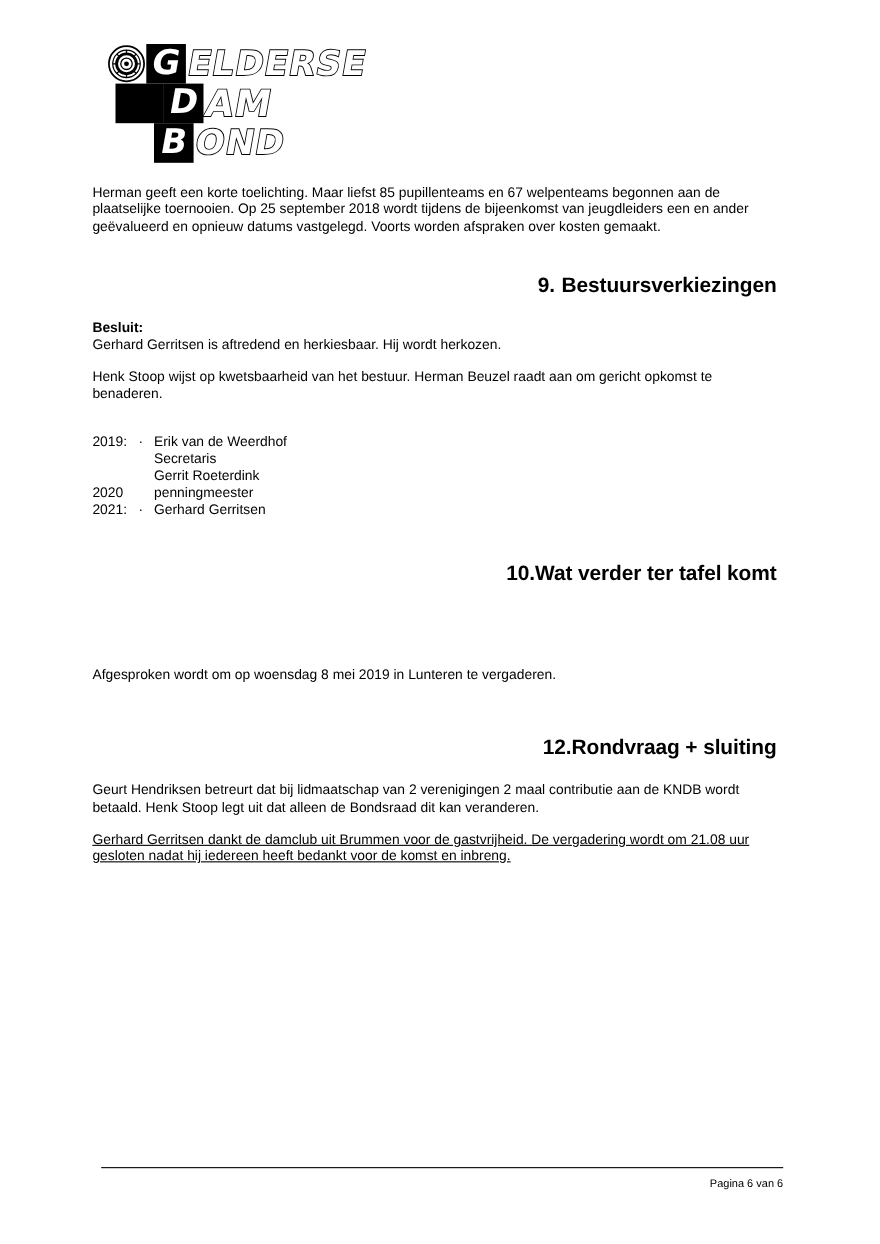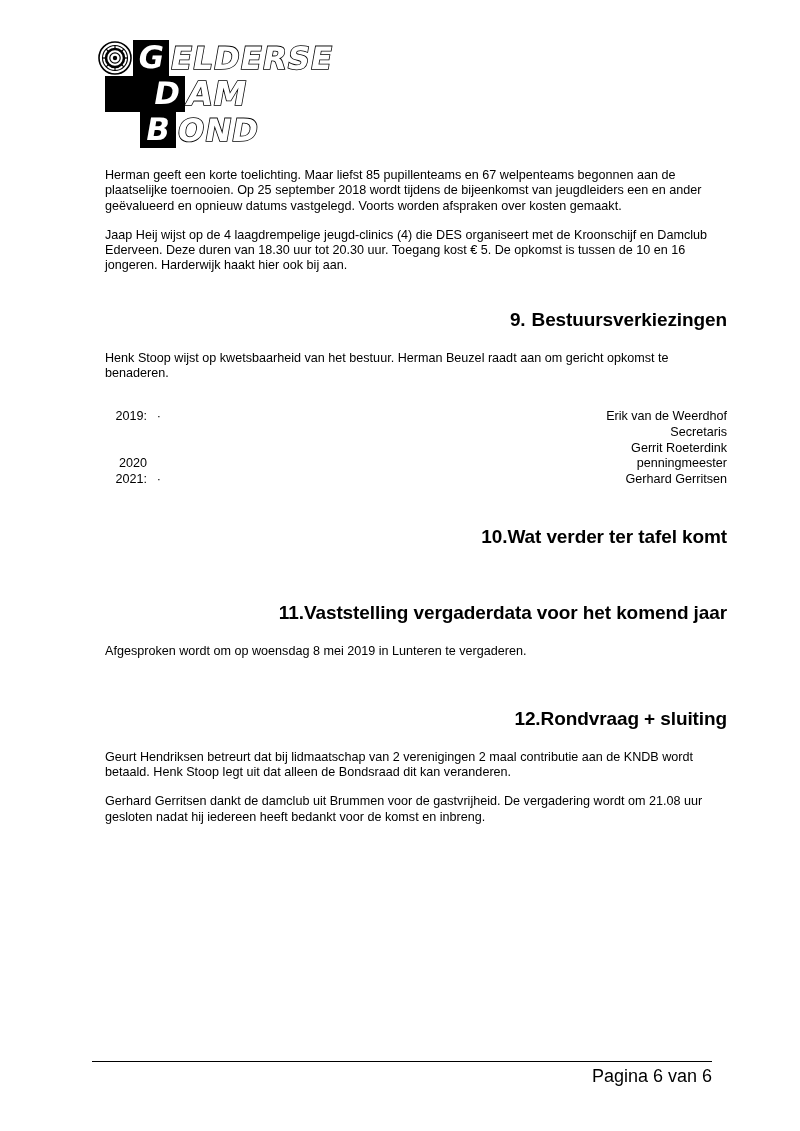--- a/index.html
+++ b/index.html
@@ -85,33 +85,33 @@
     white-space: nowrap;
     margin-left: 2px;
   }
   .outline-text.big {
     font-size: 33px;
   }
 
   
   .content {
     position: absolute;
-    left: 105px;
+    left: 84px;
     top: 168px;
     width: 622px;
   }
 
   p.body {
     margin: 0 0 14px 0;
     font-size: 12.6px;
     line-height: 15.3px;
     text-align: left;
     color: #000;
   }
-  p.body.tight { margin-bottom: 0; }
+  p.body.tight { margin-bottom: 0; text-decoration: underline; }
 
   h2.heading {
     margin: 0;
     font-size: 19px;
     line-height: 23px;
     font-weight: bold;
     letter-spacing: -0.1px;
     text-align: right;
   }
   h2.heading .num {
@@ -132,21 +132,20 @@
   }
 
   
   .roster {
     margin: 0;
     font-size: 12.6px;
     line-height: 15.6px;
   }
   .roster-row {
     display: flex;
-    text-align: right;
   }
   .roster-year {
     width: 42px;
     flex: 0 0 auto;
     white-space: pre;
   }
   .roster-mark {
     width: 14px;
     flex: 0 0 auto;
     white-space: pre;
@@ -169,21 +168,21 @@
   }
   .footer-rule {
     border: none;
     border-top: 1.1px solid #000;
     margin: 0;
     width: 100%;
   }
   .footer-text {
     margin: 7px 0 0 0;
     text-align: right;
-    font-size: 18px;
+    font-size: 10px;
     line-height: 15px;
   }
 </style>
 </head>
 <body>
 
 <div class="page">
 
   <div class="logo">
 
@@ -227,30 +226,31 @@
       </span>
       <span class="outline-text">OND</span>
     </div>
 
   </div>
 
   <div class="content">
 
     <p class="body">Herman geeft een korte toelichting. Maar liefst 85 pupillenteams en 67 welpenteams begonnen aan de plaatselijke toernooien. Op 25 september 2018 wordt tijdens de bijeenkomst van jeugdleiders een en ander geëvalueerd en opnieuw datums vastgelegd. Voorts worden afspraken over kosten gemaakt.</p>
 
-    <p class="body">Jaap Heij wijst op de 4 laagdrempelige jeugd-clinics (4) die DES organiseert met de Kroonschijf en Damclub Ederveen. Deze duren van 18.30 uur tot 20.30 uur. Toegang kost € 5. De opkomst is tussen de 10 en 16 jongeren. Harderwijk haakt hier ook bij aan.</p>
 
     <div class="sp-md"></div>
 
     <h2 class="heading spaced">
       <span class="num">9.</span><span>Bestuursverkiezingen</span>
     </h2>
 
     <div class="sp-md"></div>
 
+    <p class="subhead">Besluit:</p>
+    <p class="body">Gerhard Gerritsen is aftredend en herkiesbaar. Hij wordt herkozen.</p>
 
     <p class="body">Henk Stoop wijst op kwetsbaarheid van het bestuur. Herman Beuzel raadt aan om gericht opkomst te benaderen.</p>
 
     <div class="sp-sm"></div>
 
 
     <div class="roster">
       <div class="roster-row">
         <span class="roster-year">2019:</span>
         <span class="roster-mark">·</span>
@@ -282,23 +282,20 @@
 
     <h2 class="heading tabbed">
       <span class="num">10.</span><span>Wat verder ter tafel komt</span>
     </h2>
 
     <div class="sp-md"></div>
 
 
     <div class="sp-lg"></div>
 
-    <h2 class="heading tabbed">
-      <span class="num">11.</span><span>Vaststelling vergaderdata voor het komend jaar</span>
-    </h2>
 
     <div class="sp-md"></div>
 
     <p class="body">Afgesproken wordt om op woensdag 8 mei 2019 in Lunteren te vergaderen.</p>
 
     <div class="sp-lg"></div>
 
     <h2 class="heading tabbed">
       <span class="num">12.</span><span>Rondvraag + sluiting</span>
     </h2>

